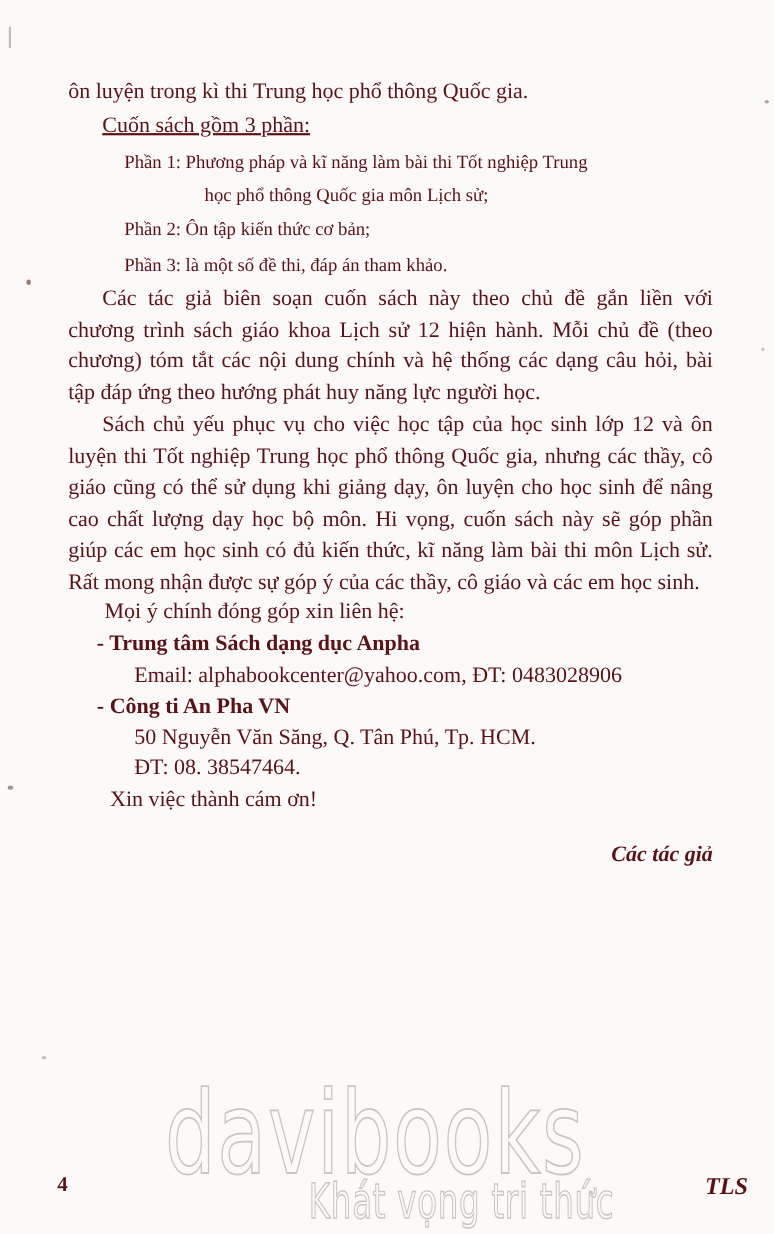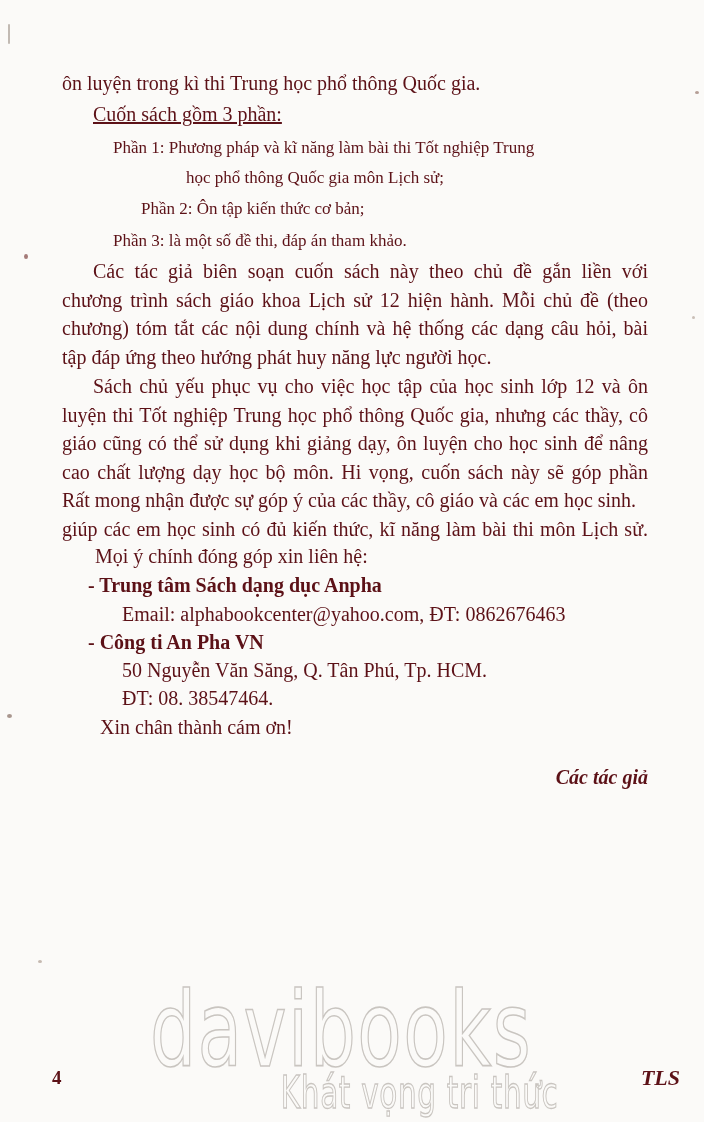--- a/index.html
+++ b/index.html
@@ -87,56 +87,56 @@
 <div class="page">
 
   <div class="abs t" style="left:62px; top:68px;">ôn luyện trong kì thi Trung học phổ thông Quốc gia.</div>
 
   <div class="abs t" style="left:93px; top:99px;text-decoration:underline;">Cuốn sách gồm 3 phần:</div>
 
   <div class="part" style="top:133px;">
       <div class="jline first">Phần 1: Phương pháp và kĩ năng làm bài thi Tốt nghiệp Trung</div>
       <div class="jline last">học phổ thông Quốc gia môn Lịch sử;</div>
     </div>
-  <div class="part" style="top:194px;margin-left:28px;">
+  <div class="part" style="top:194px;">
       <div class="jline first last">Phần 2: Ôn tập kiến thức cơ bản;</div>
     </div>
   <div class="part" style="top:226px;">
       <div class="jline first last">Phần 3: là một số đề thi, đáp án tham khảo.</div>
     </div>
 
   <div class="jp" style="top:257px;">
       <div class="jline first">Các tác giả biên soạn cuốn sách này theo chủ đề gắn liền với</div>
       <div class="jline">chương trình sách giáo khoa Lịch sử 12 hiện hành. Mỗi chủ đề (theo</div>
       <div class="jline">chương) tóm tắt các nội dung chính và hệ thống các dạng câu hỏi, bài</div>
       <div class="jline last">tập đáp ứng theo hướng phát huy năng lực người học.</div>
     </div>
 
   <div class="jp" style="top:372px;">
       <div class="jline first">Sách chủ yếu phục vụ cho việc học tập của học sinh lớp 12 và ôn</div>
       <div class="jline">luyện thi Tốt nghiệp Trung học phổ thông Quốc gia, nhưng các thầy, cô</div>
       <div class="jline">giáo cũng có thể sử dụng khi giảng dạy, ôn luyện cho học sinh để nâng</div>
       <div class="jline">cao chất lượng dạy học bộ môn. Hi vọng, cuốn sách này sẽ góp phần</div>
+      <div class="jline">giúp các em học sinh có đủ kiến thức, kĩ năng làm bài thi môn Lịch sử.</div>
       <div class="jline last">Rất mong nhận được sự góp ý của các thầy, cô giáo và các em học sinh.</div>
-      <div class="jline">giúp các em học sinh có đủ kiến thức, kĩ năng làm bài thi môn Lịch sử.</div>
     </div>
 
   <div class="abs t" style="left:95px; top:541px;">Mọi ý chính đóng góp xin liên hệ:</div>
 
   <div class="abs t bold" style="left:88px; top:570px;">- Trung tâm Sách dạng dục Anpha</div>
 
-  <div class="abs t" style="left:122px; top:599px;">Email: alphabookcenter@yahoo.com, ĐT: 0862676463</div>
+  <div class="abs t" style="left:122px; top:599px;">Email: alphabookcenter@yahoo.com, ĐT: 0483028906</div>
 
   <div class="abs t bold" style="left:88px; top:627px;">- Công ti An Pha VN</div>
 
   <div class="abs t" style="left:122px; top:655px;">50 Nguyễn Văn Săng, Q. Tân Phú, Tp. HCM.</div>
 
   <div class="abs t" style="left:122px; top:683px;">ĐT: 08. 38547464.</div>
 
-  <div class="abs t" style="left:100px; top:712px;">Xin chân thành cám ơn!</div>
+  <div class="abs t" style="left:100px; top:712px;">Xin việc thành cám ơn!</div>
 
   <div class="abs t bolditalic signature" style="top:762px;">Các tác giả</div>
 
   <div class="wm-brand">davibooks</div>
   <div class="wm-tagline">Khát vọng tri thức</div>
 
   <div class="abs t page-number">4</div>
   <div class="abs t corner-mark">TLS</div>
 
   <div class="speck sp1"></div>

